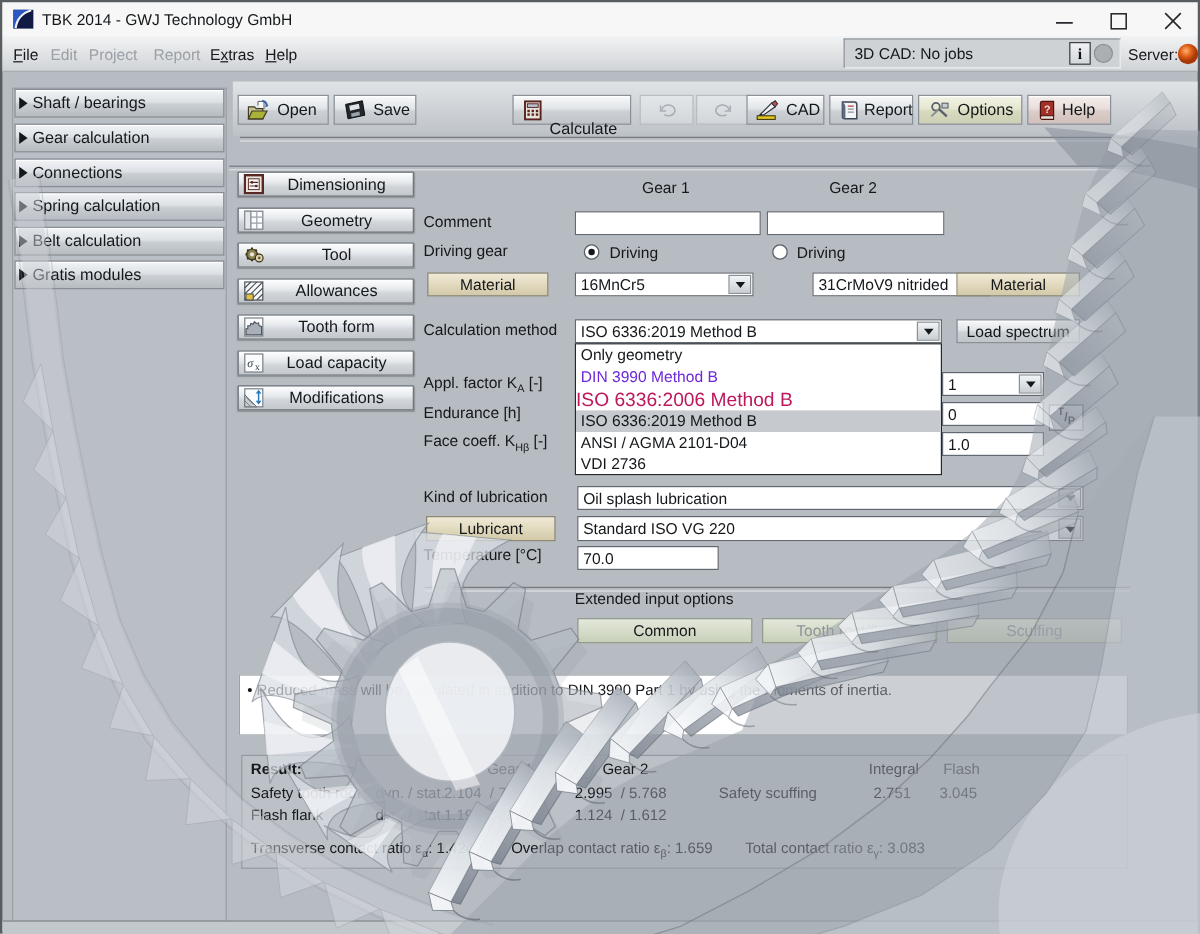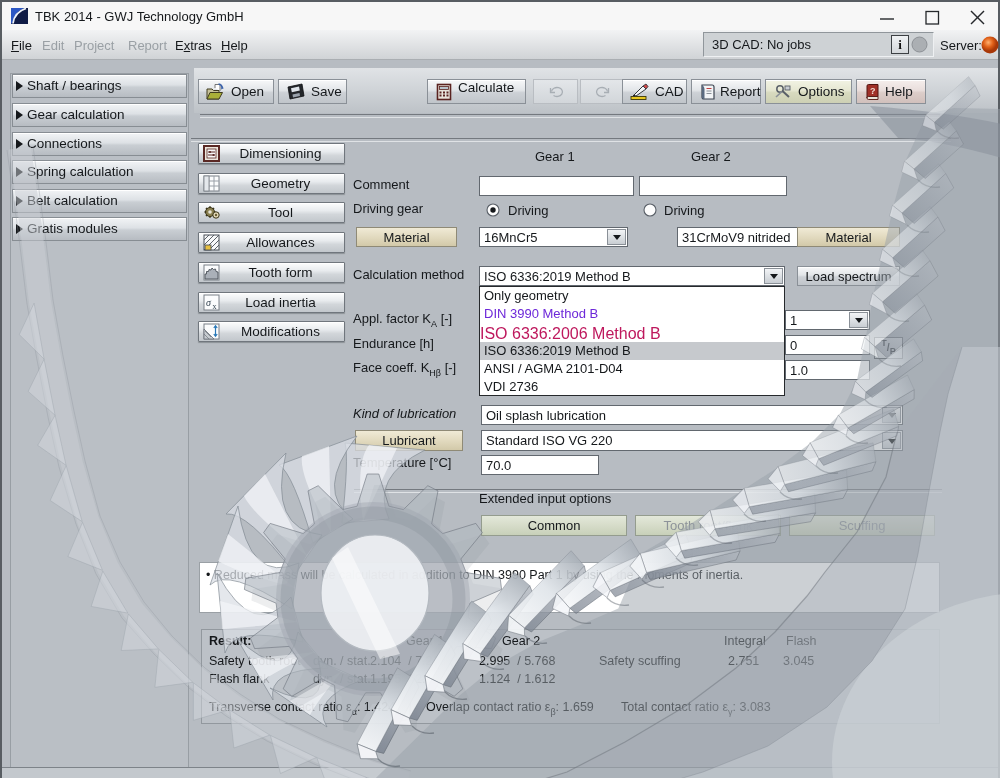--- a/index.html
+++ b/index.html
@@ -125,21 +125,21 @@
           <rect x="4.5" y="3.5" width="9" height="3" fill="#b8c4cc" stroke="#5a2320" stroke-width="0.8"></rect>
           <g fill="#5a2320">
             <rect x="4.5" y="8.5" width="2" height="2"></rect>
             <rect x="8" y="8.5" width="2" height="2"></rect>
             <rect x="11.5" y="8.5" width="2" height="2"></rect>
             <rect x="4.5" y="11.5" width="2" height="2"></rect>
             <rect x="8" y="11.5" width="2" height="2"></rect>
             <rect x="11.5" y="11.5" width="2" height="2"></rect>
           </g>
         </svg></span>
-  <span style="position:absolute;left:30px;top:0;font-size:13.5px;color:#15181b;white-space:nowrap;">Calculate</span>
+  <span style="position:absolute;left:30px;top:20px;font-size:13.5px;color:#15181b;white-space:nowrap;">Calculate</span>
 </div>
 <div class="abs" style="left:531px;top:77px;width:45px;height:25px;box-sizing:border-box;border:1px solid #b9bdc2;background:linear-gradient(#e3e6e9,#d2d6da);">
       <span style="position:absolute;left:11px;top:4px;"><svg width="22" height="16" viewBox="0 0 22 16">
           <path d="M5.5 4 L5.5 8.5 L10 8.5" fill="none" stroke="#a8aeb4" stroke-width="1.3"></path>
           <path d="M6.5 7.5 A 5.5 4.5 0 1 1 8.5 11.5" fill="none" stroke="#a8aeb4" stroke-width="1.3"></path>
         </svg></span>
     </div>
 <div class="abs" style="left:578px;top:77px;width:45px;height:25px;box-sizing:border-box;border:1px solid #b9bdc2;background:linear-gradient(#e3e6e9,#d2d6da);">
       <span style="position:absolute;left:11px;top:4px;"><svg width="22" height="16" viewBox="0 0 22 16">
           <path d="M16.5 4 L16.5 8.5 L12 8.5" fill="none" stroke="#a8aeb4" stroke-width="1.3"></path>
@@ -246,21 +246,21 @@
           <path d="M2 15 L2 10 L3.5 10 L3.5 7.5 L5.5 7.5 L6 5.5 L8 6 L9 4 L10.5 5.5 L12.5 5 L13 7.5 L15 8 L15 15 Z" fill="#aab0b8" stroke="#4a5058" stroke-width="0.9"></path>
         </svg></span>
   <span class="t">Tooth form</span>
 </div>
 <div class="navbtn" style="left:196px;top:289.6px;width:147px;height:21px;">
   <span style="position:absolute;left:4px;top:1px;"><svg width="17" height="17" viewBox="0 0 17 17">
           <rect x="1" y="1" width="15" height="15" fill="#fbfcfd" stroke="#7a8088" stroke-width="1"></rect>
           <text x="3" y="11.5" font-size="10" font-style="italic" fill="#30404e" font-family="Liberation Serif">σ</text>
           <text x="9.5" y="14.5" font-size="8" fill="#30404e" font-family="Liberation Serif">x</text>
         </svg></span>
-  <span class="t">Load inertia</span>
+  <span class="t">Load capacity</span>
 </div>
 <div class="navbtn" style="left:196px;top:319.3px;width:147px;height:21px;">
   <span style="position:absolute;left:4px;top:1px;"><svg width="17" height="17" viewBox="0 0 17 17">
           <rect x="1" y="1" width="15" height="15" fill="#fbfcfd" stroke="#7a8088" stroke-width="1"></rect>
           <path d="M1 16 L1 6 L11 16 Z" fill="#c8cdd2" stroke="#6a7078" stroke-width="0.8"></path>
           <line x1="2" y1="8" x2="8" y2="14" stroke="#6a7078" stroke-width="0.7"></line>
           <line x1="1" y1="11" x2="6" y2="16" stroke="#6a7078" stroke-width="0.7"></line>
           <g stroke="#2878b8" stroke-width="1.2">
             <line x1="12.5" y1="3" x2="12.5" y2="13"></line>
             <path d="M10.8 5 L12.5 2.8 L14.2 5" fill="none"></path>
@@ -308,21 +308,21 @@
 <div class="abs" style="left:872px;top:335px;width:29px;height:22px;box-sizing:border-box;border:1px solid #565c63;background:linear-gradient(#e8ebee,#ccd1d6);text-align:center;font-size:10.5px;color:#111417;font-weight:bold;"><sup style="font-size:9px;">T</sup>/<sub style="font-size:9px;">P</sub></div>
 <div class="field" style="left:783px;top:358px;width:85px;height:20px;">1.0</div>
 <div class="abs" style="left:477px;top:284px;width:306px;height:110px;box-sizing:border-box;background:#fff;border:1px solid #26292c;z-index:60;">
       <div style="position:absolute;left:0;top:0.0px;width:100%;height:18.3px;font-size:13px;color:#15181b;padding:1px 0 0 4px;box-sizing:border-box;white-space:nowrap;">Only geometry</div>
       <div style="position:absolute;left:0;top:18.3px;width:100%;height:18.3px;font-size:13px;color:#6d28d9;padding:1px 0 0 4px;box-sizing:border-box;white-space:nowrap;">DIN 3990 Method B</div>
       <div style="position:absolute;left:0;top:36.5px;width:100%;height:18.3px;font-size:16px;color:#be185d;padding:1px 0 0 0;box-sizing:border-box;white-space:nowrap;">ISO 6336:2006 Method B</div>
       <div style="position:absolute;left:0;top:54.8px;width:100%;height:18.3px;background:#c6c9cd;font-size:13px;color:#15181b;padding:1px 0 0 4px;box-sizing:border-box;white-space:nowrap;">ISO 6336:2019 Method B</div>
       <div style="position:absolute;left:0;top:73.0px;width:100%;height:18.3px;font-size:13px;color:#15181b;padding:1px 0 0 4px;box-sizing:border-box;white-space:nowrap;">ANSI / AGMA 2101-D04</div>
       <div style="position:absolute;left:0;top:91.3px;width:100%;height:18.3px;font-size:13px;color:#15181b;padding:1px 0 0 4px;box-sizing:border-box;white-space:nowrap;">VDI 2736</div>
     </div>
-<div class="lbl" style="left:351px;top:404px;font-style:italic;">Kind of lubrication</div>
+<div class="lbl" style="left:351px;top:404px;">Kind of lubrication</div>
 <div class="field combo" style="left:479px;top:403px;width:422px;height:20px;padding-top:2px;">Oil splash lubrication<span class="arrowbtn">
         <span class="tri"></span>
       </span></div>
 <div class="beige" style="left:353px;top:428px;width:108px;height:21px;line-height:20px;">Lubricant</div>
 <div class="field combo" style="left:479px;top:428px;width:422px;height:21px;padding-top:2px;">Standard ISO VG 220<span class="arrowbtn">
         <span class="tri"></span>
       </span></div>
 <div class="lbl" style="left:351px;top:453px;">Temperature [°C]</div>
 <div class="field" style="left:479px;top:453px;width:118px;height:20px;">70.0</div>
 <div class="abs" style="left:352px;top:487px;width:588px;height:2px;border-top:1px solid #74797f;border-bottom:1px solid #dfe2e5;"></div>

